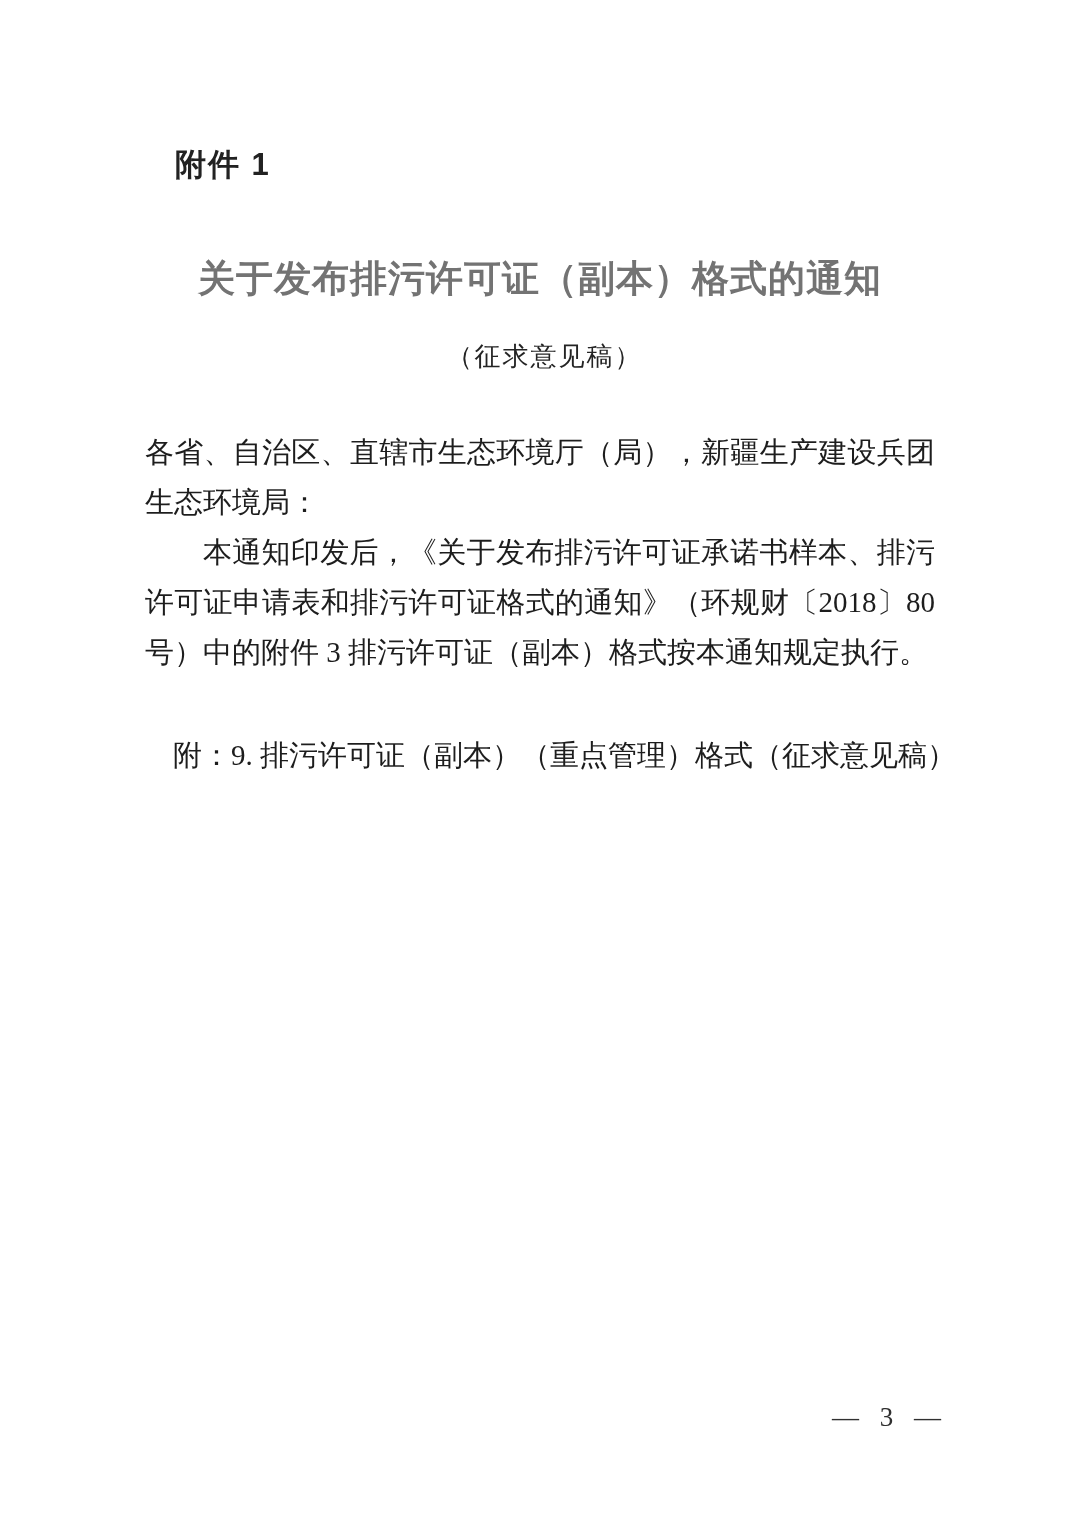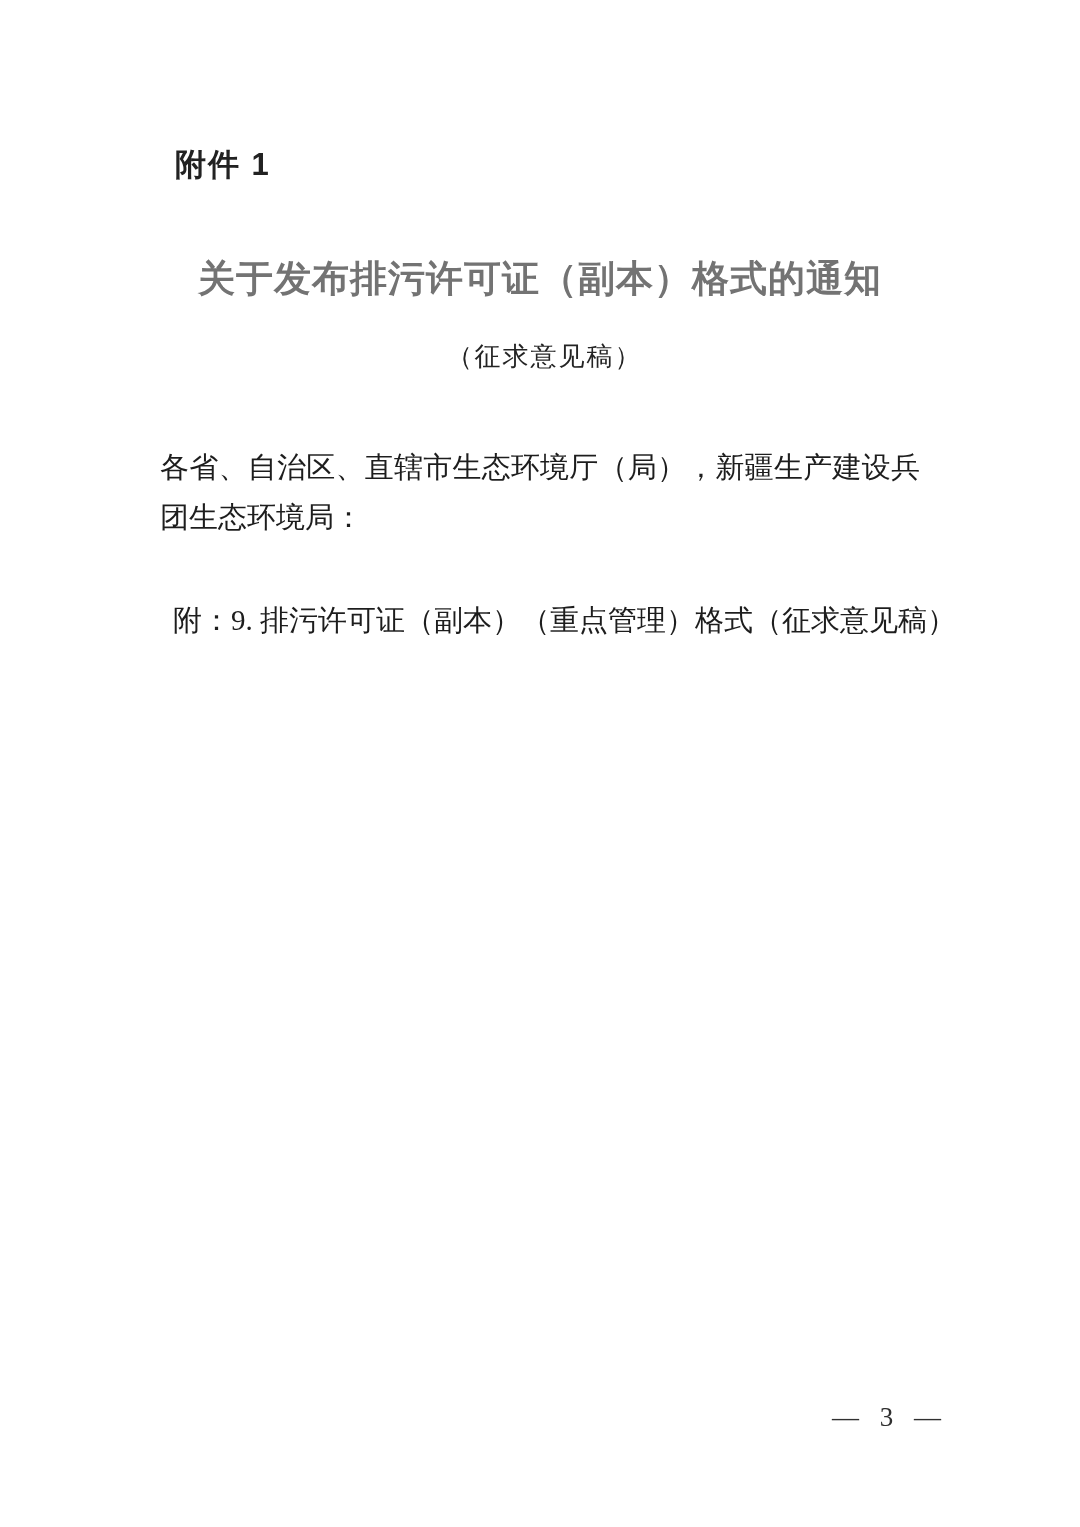--- a/index.html
+++ b/index.html
@@ -60,21 +60,21 @@
     position: absolute;
     left: 145px;
     right: 145px;
     top: 427px;
     font-size: 29px;
     line-height: 50px;
     text-align: justify;
     color: #1d1d1d;
   }
   .doc-body p {
-    margin: 15px;
+    margin: 0;
   }
   .doc-body p.indent {
     text-indent: 58px;
   }
   .attachments {
     margin-top: 53px;
     padding-left: 28px;
   }
   .att-row {
     display: flex;
@@ -108,20 +108,21 @@
 
   <h1 class="doc-title">关于发布排污许可证（副本）格式的通知</h1>
 
   <div class="doc-subtitle">（征求意见稿）</div>
 
   <div class="doc-body">
 
     <p class="salutation">各省、自治区、直辖市生态环境厅（局），新疆生产建设兵团生态环境局：</p>
 
 
+    <p class="indent">本通知印发后，《关于发布排污许可证承诺书样本、排污许可证申请表和排污许可证格式的通知》（环规财〔2018〕80 号）中的附件 3 排污许可证（副本）格式按本通知规定执行。</p>
 
     <div class="attachments">
       <div class="att-row">
         <span class="att-prefix">附：</span>
         <span class="att-item">9. 排污许可证（副本）（重点管理）格式（征求意见稿）</span>
       </div>
     </div>
 
   </div>
 

